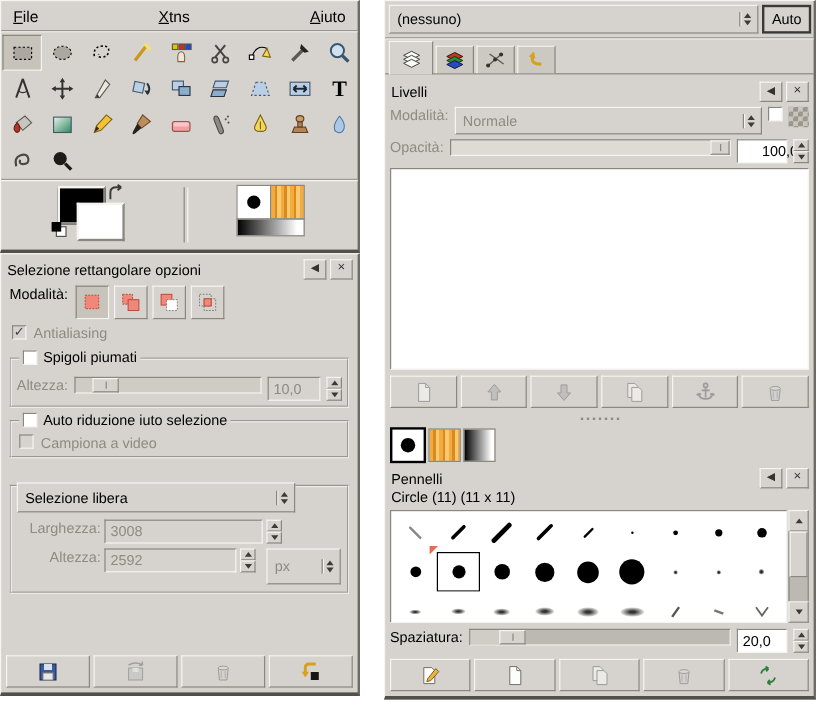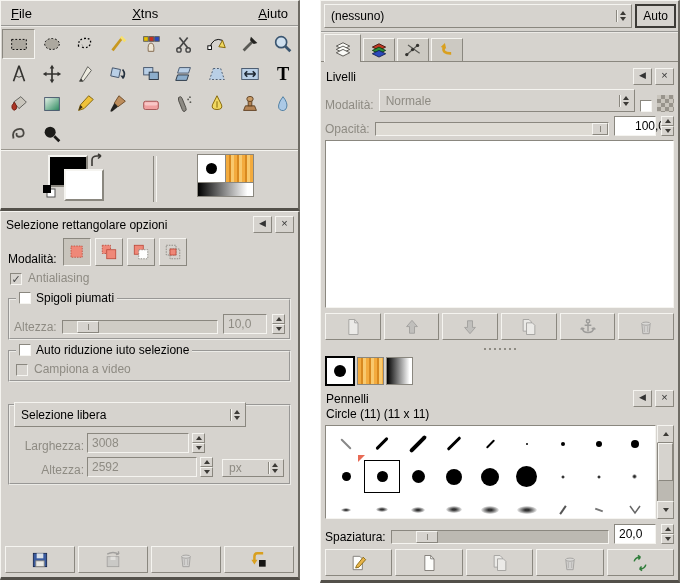--- a/index.html
+++ b/index.html
@@ -2,21 +2,21 @@
 <html><head>
 <meta charset="utf-8">
 <style>
   html,body{margin:0;padding:0;}
   body{width:680px;height:587px;position:relative;overflow:hidden;background:#fff;
        font-family:"Liberation Sans",sans-serif;font-size:12px;color:#000;}
   .win{position:absolute;background:#d6d3ce;box-sizing:border-box;
        border-top:1px solid #f5f4f0;border-left:1px solid #f5f4f0;
        border-right:2px solid #6e6b64;border-bottom:3px solid #53504a;}
   .col{display:flex;flex-direction:column;height:100%;box-sizing:border-box;}
-  .row{display:flex;align-items:flex-end;}
+  .row{display:flex;align-items:flex-start;}
   .raised{border:1px solid;border-color:#f5f4f0 #8a877f #8a877f #f5f4f0;background:#d6d3ce;}
   .pressed{border:1px solid;border-color:#8a877f #f5f4f0 #f5f4f0 #8a877f;background:#c8c4bc;}
   .gray{color:#8e8b83;}
   svg{display:block;}
   
   .menubar{display:flex;gap:20px;padding:5px 10px 4px;border-bottom:2px groove #eceae6;font-size:13px;justify-content:space-between;}
   .menu-item u{text-decoration:underline;}
   
   .tool-grid{display:grid;grid-template-columns:repeat(9,33px);grid-auto-rows:30px;padding:2px 1px 0;}
   .tool-cell{display:flex;align-items:center;justify-content:center;border:1px solid transparent;}
@@ -448,42 +448,42 @@
   <div class="frame" style="margin-top:14px;padding-top:10px;">
     <div class="combo" style="position:relative;top:-14px;width:232px;height:25px;margin-bottom:-10px;">
       <span class="lbl">Selezione libera</span>
       <span class="arr">
           <i class="tri-u"></i>
           <i class="tri-d"></i>
         </span>
     </div>
     <div class="row" style="gap:3px;margin:2px 0 4px;">
       <span class="gray" style="width:70px;text-align:right;">Larghezza:</span>
-      <span class="entry gray" style="width:102px;">3008</span>
+      <span class="entry gray" style="width:132px;">3008</span>
       <span class="spincol" style="height:20px;">
         <span class="sb">
             <i class="tri-u"></i>
           </span>
           <span class="sb">
             <i class="tri-d"></i>
           </span>
       </span>
     </div>
     <div class="row" style="gap:3px;margin-bottom:2px;">
       <span class="gray" style="width:70px;text-align:right;">Altezza:</span>
       <span class="entry gray" style="width:110px;">2592</span>
       <span class="spincol" style="height:20px;">
         <span class="sb">
             <i class="tri-u"></i>
           </span>
           <span class="sb">
             <i class="tri-d"></i>
           </span>
       </span>
-      <span class="combo" style="width:62px;height:18px;margin-left:6px;">
+      <span class="combo" style="width:62px;height:30px;margin-left:6px;">
         <span class="lbl gray">px</span>
         <span class="arr">
             <i class="tri-u"></i>
             <i class="tri-d"></i>
           </span>
       </span>
     </div>
   </div>
   <div style="flex:1;"></div>
   <div class="actrow" id="options-actions">

